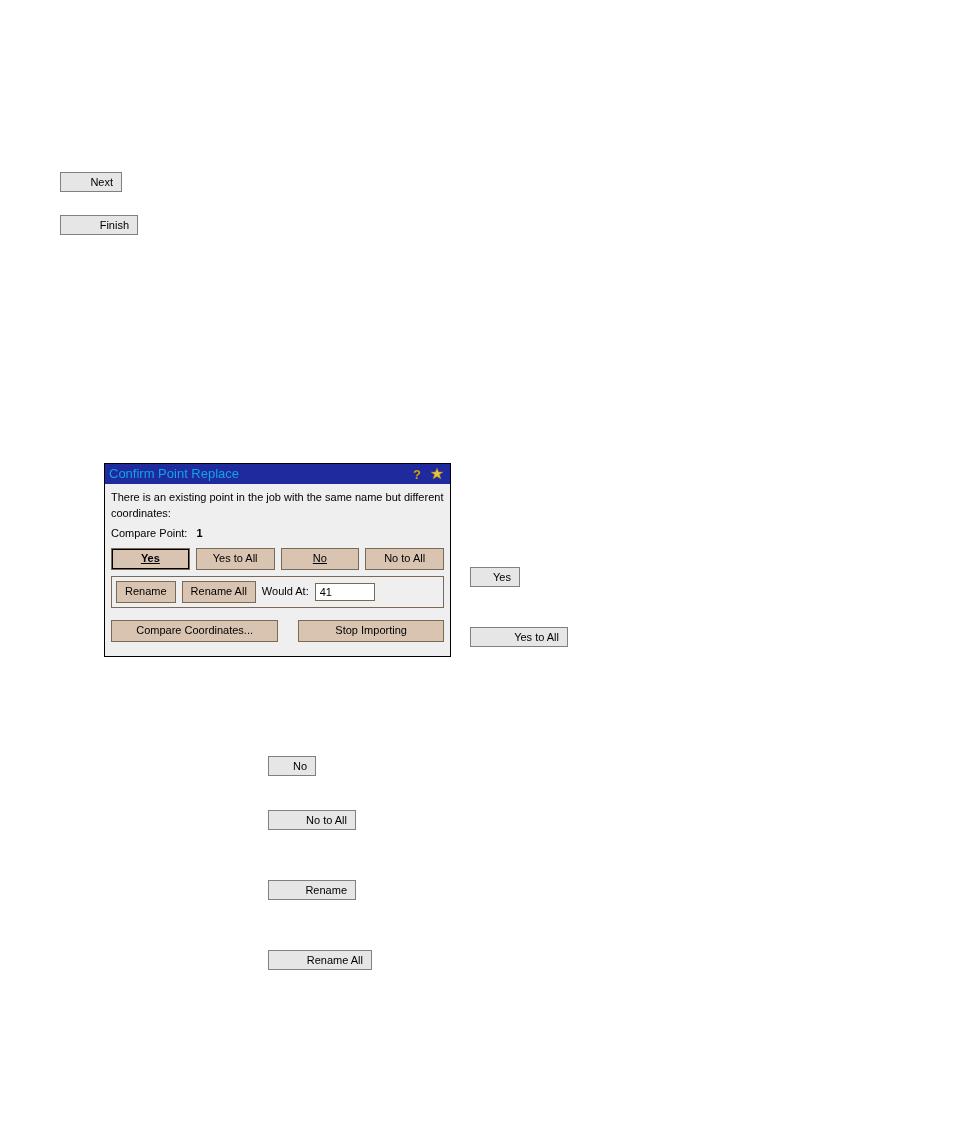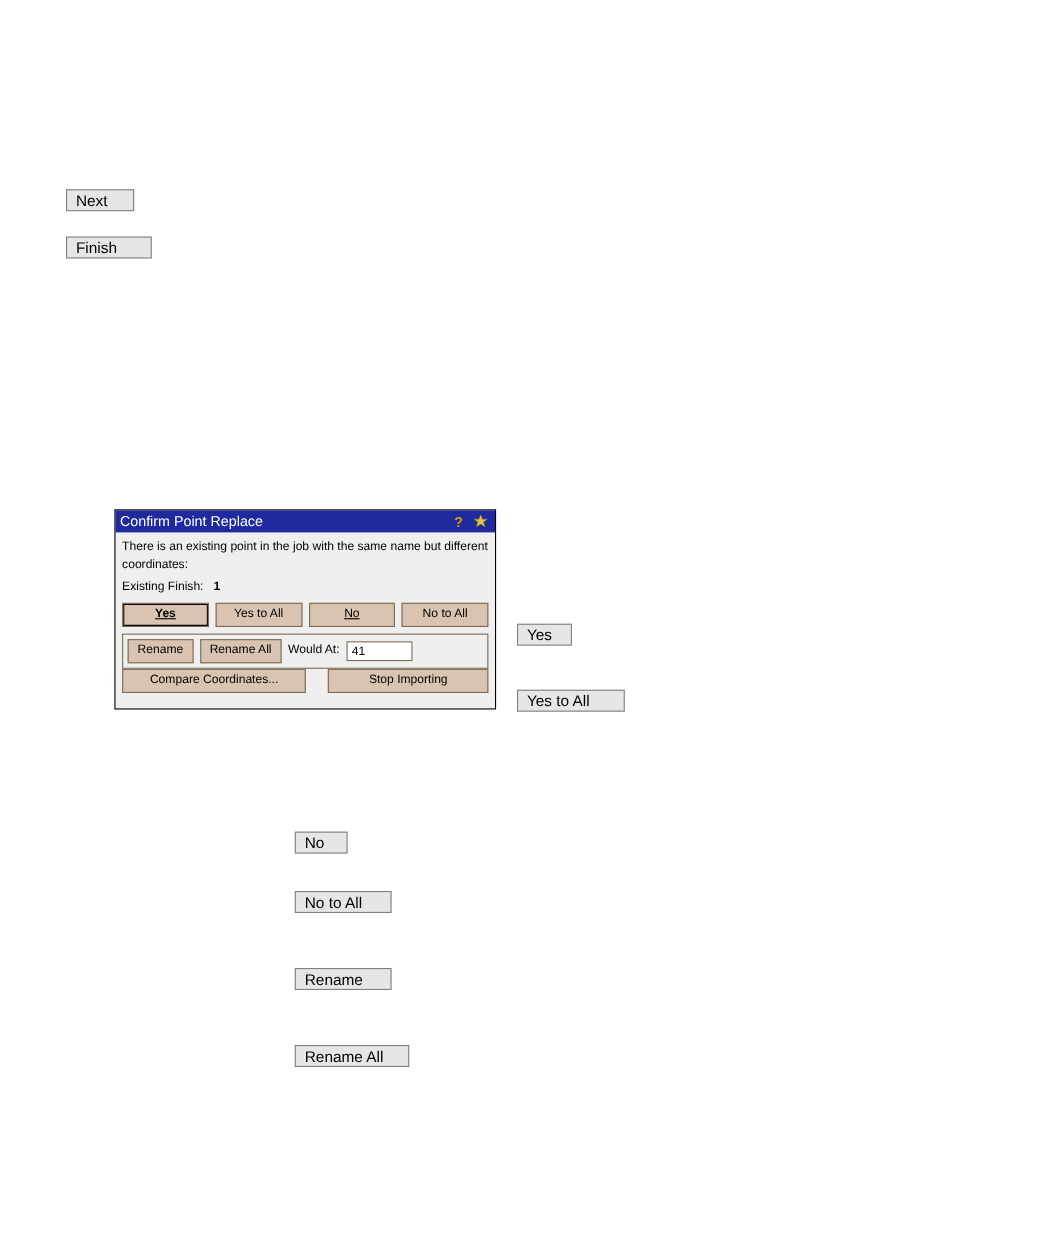--- a/index.html
+++ b/index.html
@@ -1,40 +1,40 @@
 <!DOCTYPE html>
 <html><head>
 <meta charset="utf-8">
 <style>
 html,body{margin:0;padding:0;background:#fff;color:#000;font-family:"Microsoft Sans Serif",Tahoma,Arial,sans-serif;font-size:12px;line-height:1.45}
 .page{width:954px;min-height:1144px;position:relative;box-sizing:border-box;padding:24px 36px 40px 60px}
 .indent{margin-left:72px}
 .para{margin:6px 0}
-.btn-inline{display:inline-block;min-width:44px;height:18px;background:#e6e6e6;border:1px solid #808080;padding:0 8px;text-align:left;font-size:14px;line-height:18px;vertical-align:middle}
+.btn-inline{display:inline-block;min-width:44px;height:18px;background:#e6e6e6;border:1px solid #808080;padding:0 8px;text-align:right;font-size:11px;line-height:18px;vertical-align:middle}
 .after-dialog{margin-top:20px}
 .u{text-decoration:underline}
 
 
 .dialog{position:absolute;left:104px;top:463px;width:345px;border:1px solid #000;background:#efefef;font-family:Tahoma,"Microsoft Sans Serif",Arial,sans-serif}
-.titlebar{height:20px;background:#1e2a9e;color:#ffffff;display:flex;align-items:center;padding:0 4px;font-family:Tahoma,Arial,sans-serif}
+.titlebar{height:20px;background:#1e2a9e;color:#0ea5e9;display:flex;align-items:center;padding:0 4px;font-family:Tahoma,Arial,sans-serif}
 .titlebar .title{flex:1;font-size:13px}
 .titlebar .ticon{width:18px;height:18px;display:flex;align-items:center;justify-content:center;margin-left:2px}
 .titlebar .ticon svg{display:block}
 .client{padding:4px 6px 8px 6px;font-size:11px;color:#000}
 .client .msg{margin:2px 0 4px 0}
 .client .ep{margin:2px 0 6px 0}
 .client .ep .epv{font-weight:bold;margin-left:6px}
 .row{display:flex;justify-content:space-between;margin:6px 0;gap:6px}
 .dbtn{flex:1;height:20px;background:#d8c4b0;border:1px solid #7a6a55;font-size:11px;line-height:18px;text-align:center;cursor:default;font-family:Tahoma,Arial,sans-serif}
 .dbtn.primary{font-weight:bold;box-shadow:0 0 0 1px #000 inset}
 .rename-box{border:1px solid #7a6a55;padding:4px;display:flex;align-items:center;gap:6px}
 .rename-box .dbtn{flex:none;padding:0 8px}
 .startat{font-size:11px}
 .txt{width:60px;height:18px;border:1px solid #7a6a55;background:#fff;font-size:11px;padding:4px 4px;box-sizing:border-box;font-family:Tahoma,Arial,sans-serif}
-.row.bottom{margin-top:0;gap:20px}
+.row.bottom{margin-top:12px;gap:20px}
 .row.bottom .dbtn{flex:1}
 </style>
 </head>
 <body>
 
 <div class="page">
 
   <div class="indent para">
     <span></span>
   </div>
@@ -61,21 +61,21 @@
       </span>
       <span class="ticon">
         <svg width="14" height="14" viewBox="0 0 14 14">
             <polygon points="7,1 8.6,5 13,5 9.5,7.6 11,12 7,9.4 3,12 4.5,7.6 1,5 5.4,5" fill="#e6c24a" stroke="#a07c00" stroke-width="0.5"></polygon>
           </svg>
       </span>
     </div>
     <div class="client">
       <div class="msg">There is an existing point in the job with the same name but different coordinates:</div>
       <div class="ep">
-        <span>Existing Finish:</span>
+        <span>Compare Point:</span>
         <span class="epv">1</span>
       </div>
 
       <div class="row">
         <div class="dbtn primary"><span class="u">Yes</span></div>
         <div class="dbtn">Yes to All</div>
         <div class="dbtn"><span class="u">No</span></div>
         <div class="dbtn">No to All</div>
       </div>
 

